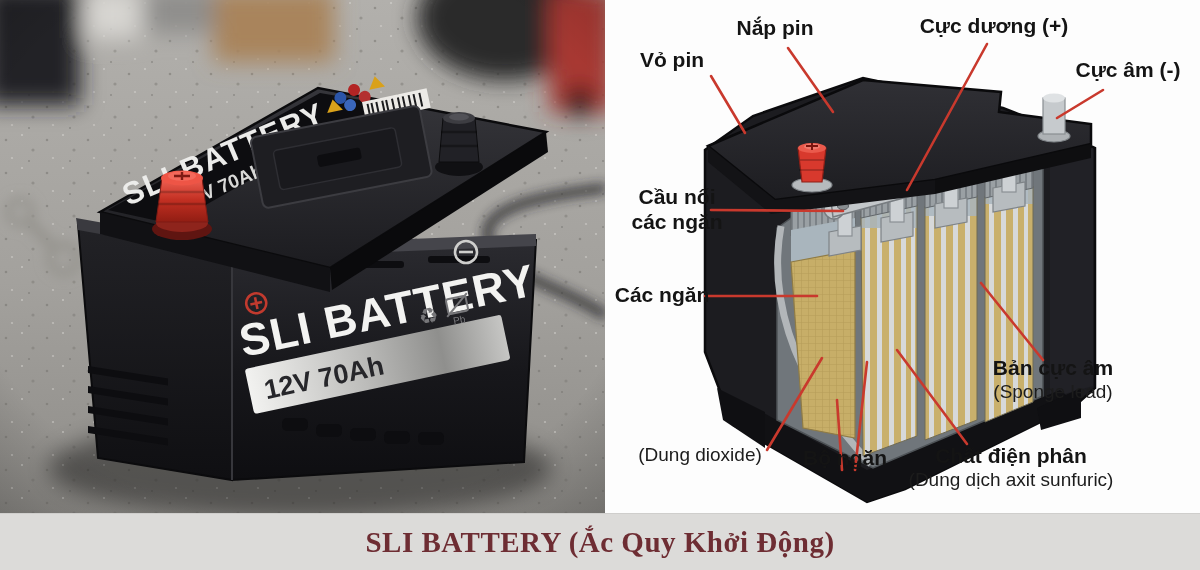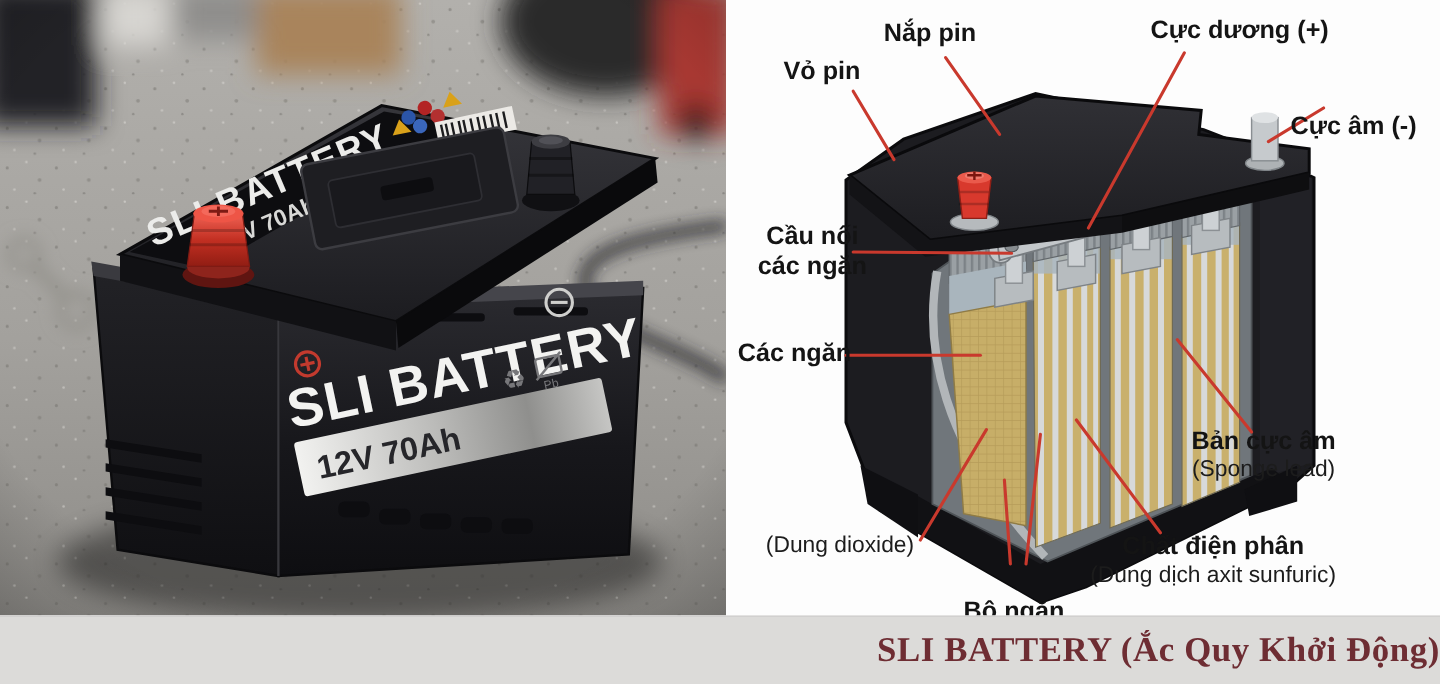--- a/index.html
+++ b/index.html
@@ -4,21 +4,21 @@
 <style>
   html,body{margin:0;padding:0;background:#ffffff;}
   .stage{position:relative;width:1200px;height:570px;overflow:hidden;font-family:"Liberation Sans",sans-serif;background:#fff;}
   .photo-panel{position:absolute;left:0;top:0;width:605px;height:513px;overflow:hidden;}
   .diagram-panel{position:absolute;left:605px;top:0;width:595px;height:513px;background:#fdfdfd;overflow:hidden;}
   .photo-panel svg,.diagram-panel svg{position:absolute;left:0;top:0;display:block;}
   .dlabel{position:absolute;transform:translateX(-50%);text-align:center;color:#141414;
           font-weight:bold;font-size:21px;line-height:1.18;white-space:nowrap;}
   .dlabel .sub{font-weight:normal;font-size:19px;color:#1c1c1c;}
   .caption-bar{position:absolute;left:0;top:513px;width:1200px;height:57px;background:#dcdbd9;
-               border-top:1px solid #cfcecc;display:flex;align-items:center;justify-content:flex-end;}
+               border-top:1px solid #cfcecc;display:flex;align-items:center;justify-content:center;}
   .caption-text{font-family:"Liberation Serif",serif;font-weight:bold;font-size:29px;color:#6e2d33;letter-spacing:.5px;}
   text{font-family:"Liberation Sans",sans-serif;}
 </style>
 </head>
 <body>
 
 <div class="stage">
 
   <div class="photo-panel">
     <svg width="605" height="513" viewBox="0 0 605 513">
@@ -318,40 +318,40 @@
         <line x1="237" y1="470" x2="232" y2="400"></line>
         <line x1="250" y1="470" x2="262" y2="362"></line>
         <line x1="362" y1="444" x2="292" y2="350"></line>
         <line x1="438" y1="360" x2="376" y2="283"></line>
       </g>
     </svg>
 
     <div class="dlabel" style="left:170px;top:16px;">
       <span>Nắp pin</span>
     </div>
-    <div class="dlabel" style="left:80px;top:48px;">
+    <div class="dlabel" style="left:67px;top:48px;">
       <span>Vỏ pin</span>
     </div>
-    <div class="dlabel" style="left:428px;top:14px;">
+    <div class="dlabel" style="left:389px;top:14px;">
       <span>Cực dương (+)</span>
     </div>
-    <div class="dlabel" style="left:523px;top:58px;margin-top:36px;">
+    <div class="dlabel" style="left:523px;top:58px;">
       <span>Cực âm (-)</span>
     </div>
     <div class="dlabel" style="left:72px;top:185px;">
       <div>Cầu nối</div>
       <div>các ngăn</div>
     </div>
     <div class="dlabel" style="left:57px;top:283px;">
       <span>Các ngăn</span>
     </div>
     <div class="dlabel" style="left:95px;top:444px;">
       <div class="sub">(Dung dioxide)</div>
     </div>
-    <div class="dlabel" style="left:240px;top:498px;">
+    <div class="dlabel" style="left:240px;top:446px;">
       <span>Bộ ngăn</span>
     </div>
     <div class="dlabel" style="left:448px;top:356px;">
       <div>Bản cực âm</div>
       <div class="sub">(Sponge lead)</div>
     </div>
     <div class="dlabel" style="left:406px;top:444px;">
       <div>Chất điện phân</div>
       <div class="sub">(Dung dịch axit sunfuric)</div>
     </div>

